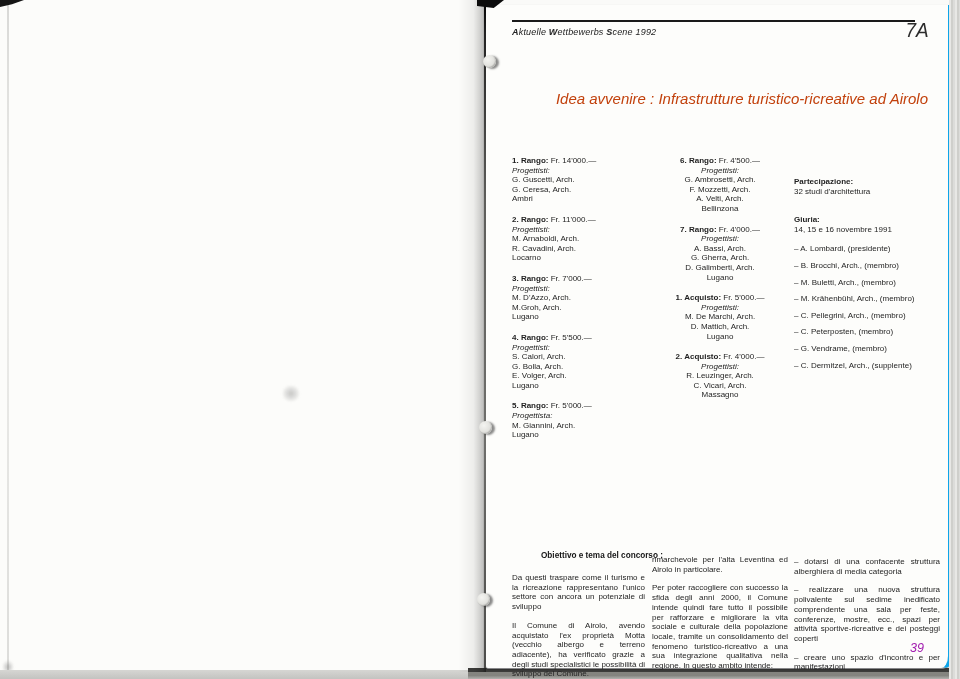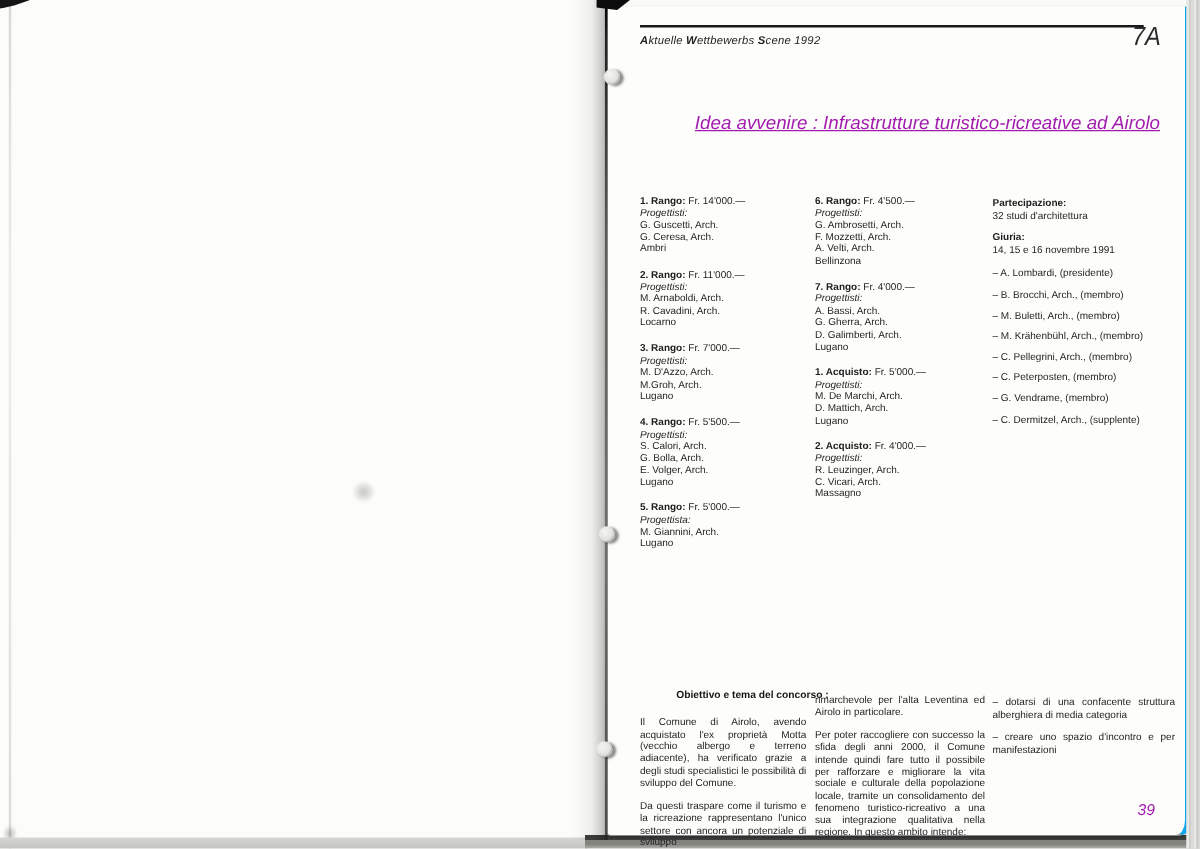--- a/index.html
+++ b/index.html
@@ -49,34 +49,34 @@
     background:linear-gradient(#d6d6d3, #c3c3c0); }
   .bottom-band-right { position:absolute; left:468px; top:668px; width:492px; height:11px;
     background:linear-gradient(#3e3e3c 0 34%, #84847f 40% 68%, #b3b3b0); }
 
   
   .header-rule { position:absolute; left:26px; top:15px; width:403px; height:2px; background:#1a1a1a; }
   .brand { position:absolute; left:26px; top:22px; font-size:9px; font-style:italic; letter-spacing:.2px; color:#222; }
   .brand b { font-weight:700; }
   .issue { position:absolute; right:19px; top:13px; font-size:21px; font-style:italic; font-weight:400;
     color:#2c2c2c; transform:scaleX(.9); transform-origin:right top; }
-  .doc-title { position:absolute; right:20px; top:85px; font-size:15px; font-style:italic; color:#a21caf; white-space:nowrap;text-decoration:underline; }
+  .doc-title { position:absolute; right:20px; top:85px; font-size:15px; font-style:italic; color:#c2410c; white-space:nowrap; }
 
   
   .col { position:absolute; font-size:8px; line-height:9.6px; color:#1e1e1e; }
   .col-1 { left:26px;  top:151px; width:132px; }
-  .col-2 { left:166px; top:151px; width:136px; }
+  .col-2 { left:166px; top:151px; width:136px;text-align:center; }
   .col-3 { left:308px; top:153px; width:150px; }
   .entry { margin:0 0 11px 0; }
   .entry-head b { font-weight:700; }
   .entry-role { font-style:italic; }
   .entry-names { white-space:pre-line; }
 
   .info-group { margin:0 0 8px 0; }
-  .info-label { font-weight:700; }
+  .info-label { font-weight:700;margin-top:19px; }
   .jury-member { margin-top:7px; }
   .jury-first { margin-top:10px; }
 
   
   .body-head { position:absolute; left:26px; top:546px; width:136px; font-weight:700; font-size:8.2px; color:#161616;padding-left:29px; }
   .body-col { position:absolute; font-size:8px; line-height:9.7px; text-align:justify; color:#242424; }
   .body-col p { margin:0 0 9px 0; }
   .bcol-1 { left:26px;  top:568px; width:133px; }
   .bcol-2 { left:166px; top:550px; width:136px; }
   .bcol-3 { left:308px; top:552px; width:146px; }
@@ -191,29 +191,30 @@
         <div class="jury-member">– M. Krähenbühl, Arch., (membro)</div>
         <div class="jury-member">– C. Pellegrini, Arch., (membro)</div>
         <div class="jury-member">– C. Peterposten, (membro)</div>
         <div class="jury-member">– G. Vendrame, (membro)</div>
         <div class="jury-member">– C. Dermitzel, Arch., (supplente)</div>
       </div>
     </div>
 
     <div class="body-head">Obiettivo e tema del concorso :</div>
     <div class="body-col bcol-1">
+      <p>Da questi traspare come il turismo e la ricreazione rappresentano l'unico settore con ancora un potenziale di sviluppo</p>
       <p>Il Comune di Airolo, avendo acquistato l'ex proprietà Motta (vecchio albergo e terreno adiacente), ha verificato grazie a degli studi specialistici le possibilità di sviluppo del Comune.</p>
-      <p>Da questi traspare come il turismo e la ricreazione rappresentano l'unico settore con ancora un potenziale di sviluppo</p>
     </div>
     <div class="body-col bcol-2">
       <p>rimarchevole per l'alta Leventina ed Airolo in particolare.</p>
       <p>Per poter raccogliere con successo la sfida degli anni 2000, il Comune intende quindi fare tutto il possibile per rafforzare e migliorare la vita sociale e culturale della popolazione locale, tramite un consolidamento del fenomeno turistico-ricreativo a una sua integrazione qualitativa nella regione. In questo ambito intende:</p>
     </div>
     <div class="body-col bcol-3">
       <p>– dotarsi di una confacente struttura alberghiera di media categoria</p>
+      <p>– realizzare una nuova struttura polivalente sul sedime inedificato comprendente una sala per feste, conferenze, mostre, ecc., spazi per attività sportive-ricreative e dei posteggi coperti</p>
       <p>– creare uno spazio d'incontro e per manifestazioni</p>
     </div>
 
     <div class="page-num">39</div>
   </div>
 
   <div class="binding-shadow"></div>
   <div class="binding-line"></div>
   <div class="binding-top-wedge"></div>
   <div class="hole hole-1"></div>

